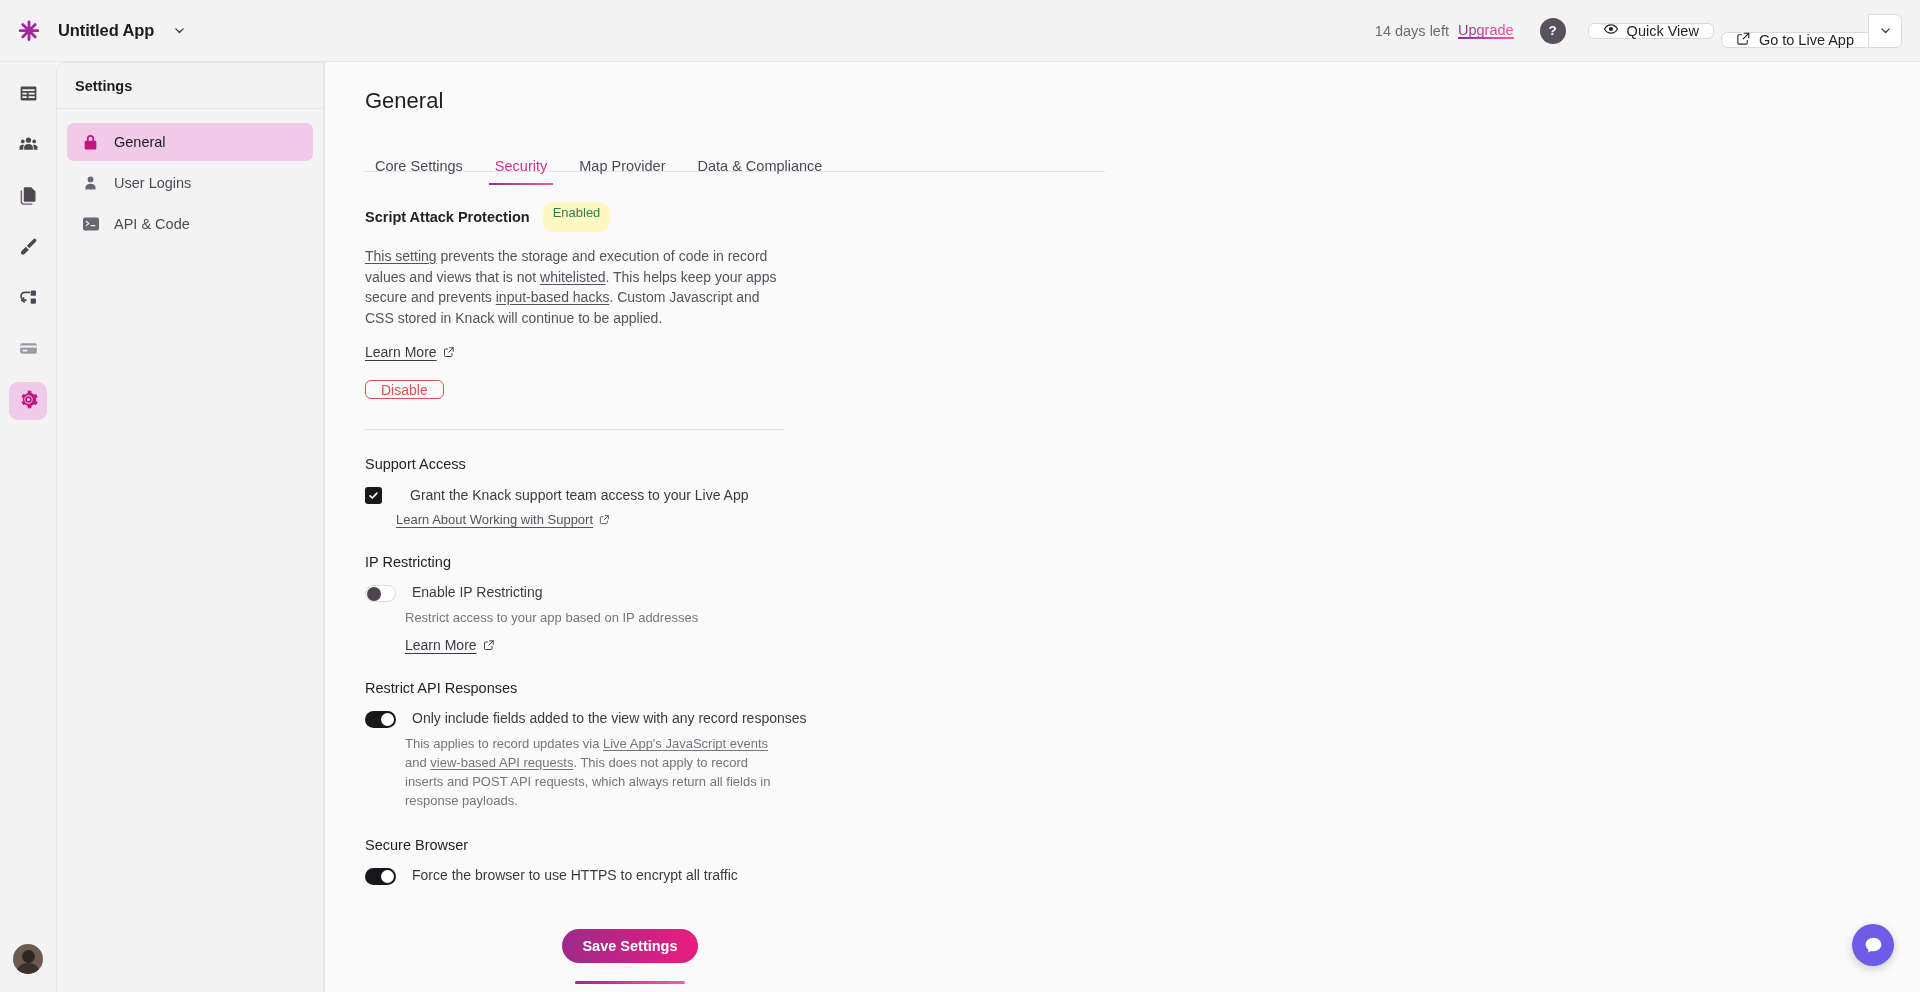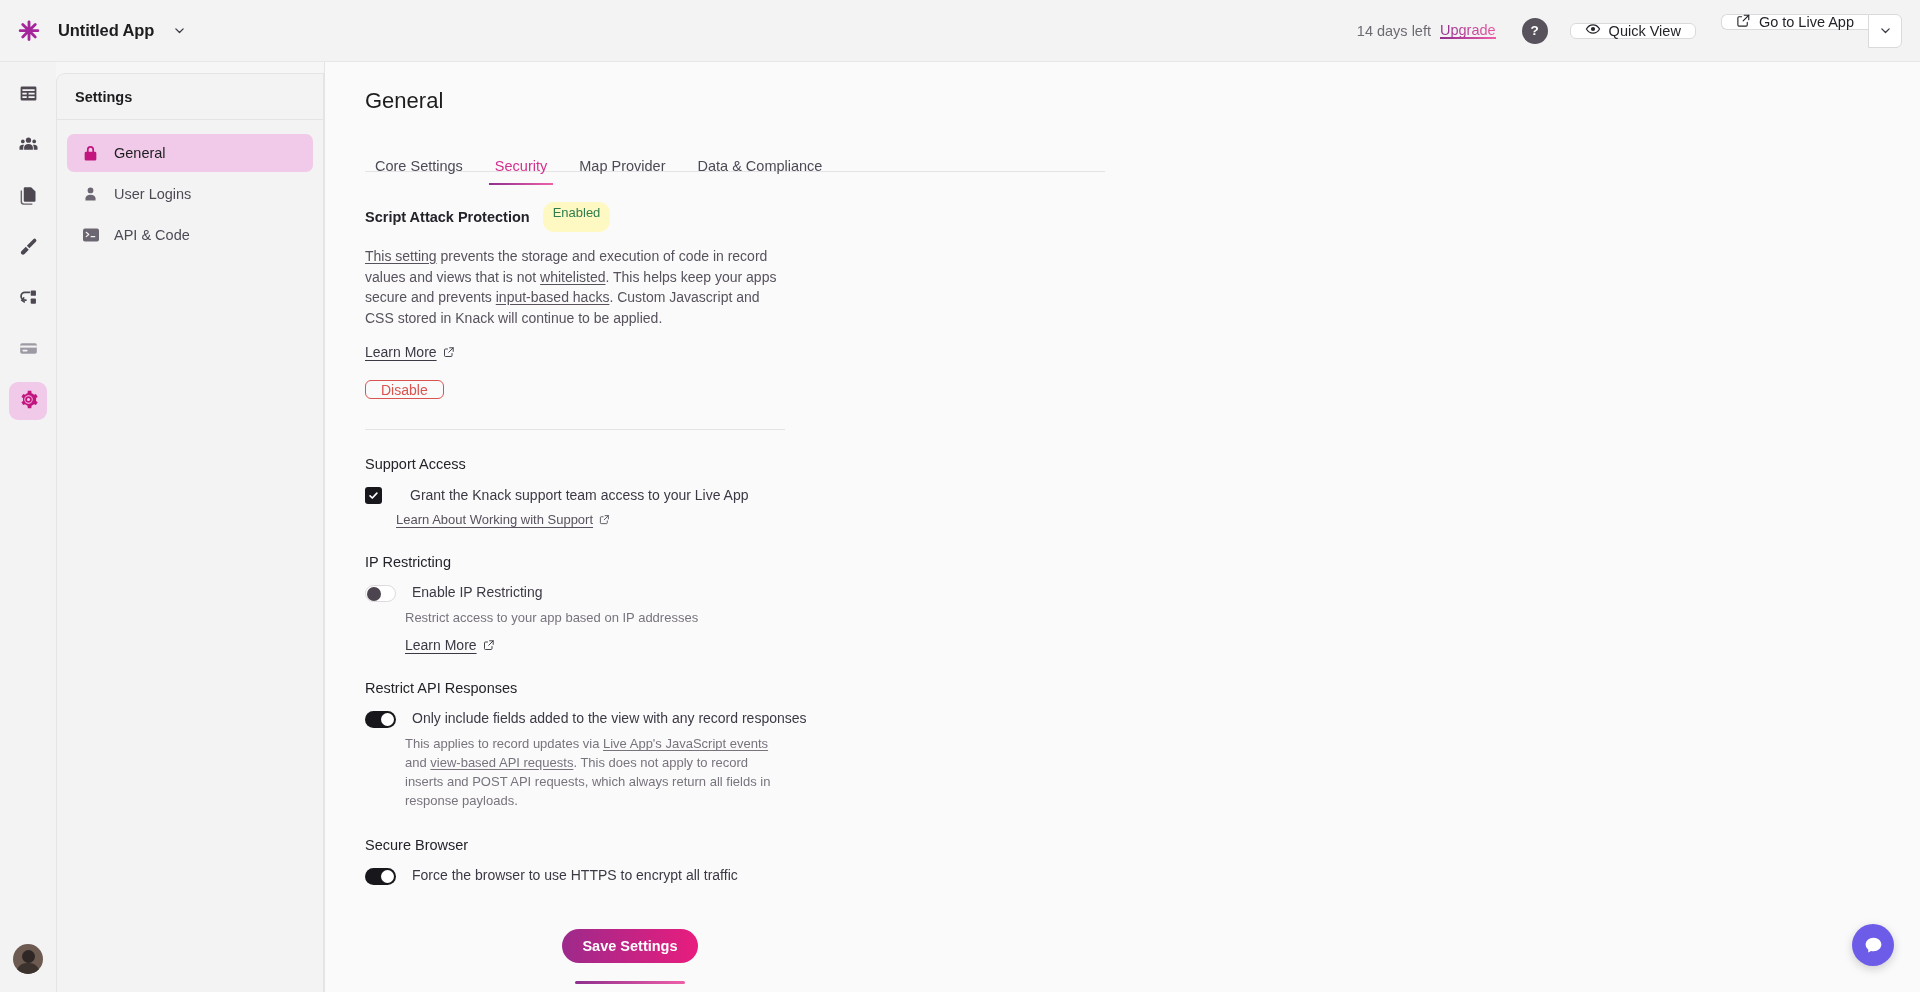--- a/index.html
+++ b/index.html
@@ -40,21 +40,21 @@
     width: 26px; height: 26px; border-radius: 50%; background: #57525c; color: #fff;
     font-size: 13.5px; font-weight: 700; display: flex; align-items: center; justify-content: center;
     margin-left: 26px; cursor: pointer;
   }
   .pill-btn {
     height: 16px; background: #ffffff; border: 1px solid #dcd9dd; border-radius: 6px;
     display: flex; align-items: center; gap: 8px; padding: 0 14px;
     font-size: 14.5px; color: #24232a; cursor: pointer; font-weight: 400;
   }
   #quick-view-button { margin-left: 22px; }
-  .split-group { display: flex; margin-left: 25px; }
+  .split-group { display: flex; margin-left: 7px; align-items: flex-end; }
   .split-group .pill-btn { border-radius: 6px 0 0 6px; border-right: none; }
   .split-caret {
     height: 34px; width: 34px; background: #fff; border: 1px solid #dcd9dd; border-radius: 0 6px 6px 0;
     display: flex; align-items: center; justify-content: center; cursor: pointer;
   }
 
   
   .body-row { flex: 1; display: flex; min-height: 0; position: relative; }
 
   
@@ -74,21 +74,21 @@
     background: #6d5b52; display: flex; align-items: flex-end; justify-content: center;
   }
   .rail-avatar .head { width: 13px; height: 13px; border-radius: 50%; background: #2e2725; margin-bottom: 11px; }
   .rail-avatar .body2 { position: absolute; bottom: 0; width: 24px; height: 11px; border-radius: 12px 12px 0 0; background: #3b322e; }
 
   
   .nav-panel {
     width: 268px; flex: 0 0 268px; background: #f4f3f4;
     border: 1px solid #e6e3e7; border-left: 1px solid #e6e3e7; border-right: 1px solid #e6e3e7;
     border-top-left-radius: 9px; border-bottom: none; border-top: 1px solid #e6e3e7;
-    margin-top: 11px; display: flex; flex-direction: column;
+    margin-top: 0; display: flex; flex-direction: column;
   }
   .nav-head {
     height: 46px; display: flex; align-items: center; padding: 0 18px;
     border-bottom: 1px solid #e6e3e7; justify-content: space-between;
   }
   .nav-head-title { font-size: 14.5px; font-weight: 700; color: #1d1d20; }
   .nav-list { padding: 14px 10px 0 10px; }
   .nav-item {
     height: 38px; border-radius: 7px; display: flex; align-items: center; gap: 15px;
     padding: 0 15px; margin-bottom: 3px; cursor: pointer; font-size: 14.5px; color: #4e4a55;

